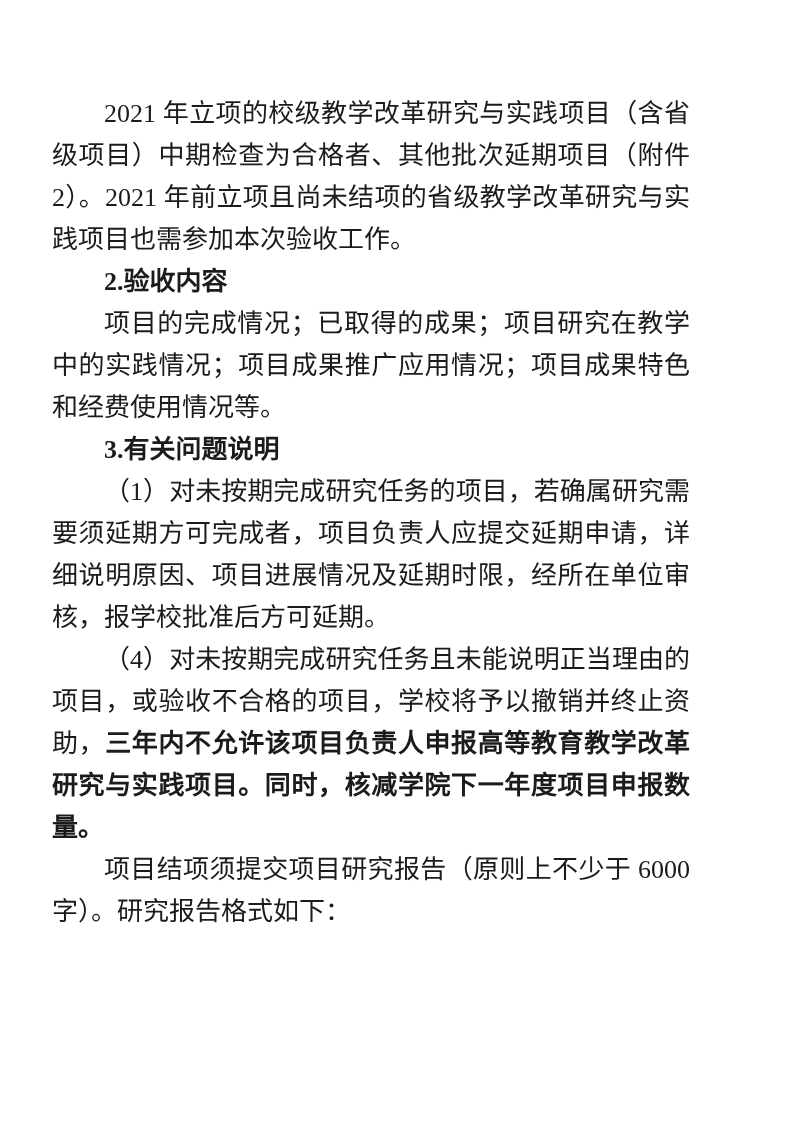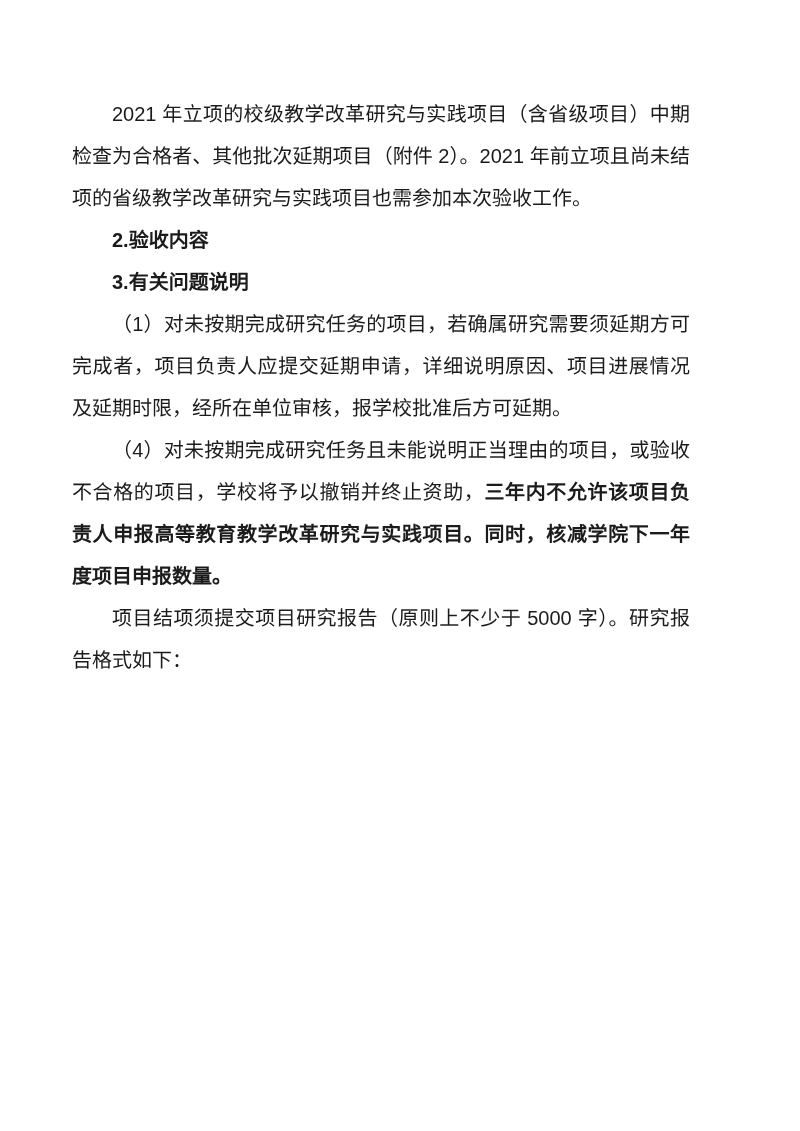--- a/index.html
+++ b/index.html
@@ -15,23 +15,23 @@
   }
   .page {
     position: relative;
     width: 800px;
     height: 1131px;
     margin: 0 auto;
     background: var(--page-bg);
     overflow: hidden;
   }
   .doc {
-    padding: 93px 110px 0 72px;
-    font-family: Liberation Sans, sans-serif;
-    font-size: 20px;
+    padding: 93px 110px 0 52px;
+    font-family: Liberation Serif, serif;
+    font-size: 26px;
     line-height: 42px;
     color: var(--text-color);
     text-align: justify;
     text-justify: inter-ideograph;
   }
   .para {
     margin: 0;
     text-indent: 2em;
     word-break: break-all;
   }
@@ -43,25 +43,26 @@
 <body>
 
 <main class="page">
   <article class="doc">
 
     <p class="para">2021 年立项的校级教学改革研究与实践项目（含省级项目）中期检查为合格者、其他批次延期项目（附件 2）。2021 年前立项且尚未结项的省级教学改革研究与实践项目也需参加本次验收工作。</p>
 
 
     <p class="para bold">2.验收内容</p>
 
+    <p class="para">项目的完成情况；已取得的成果；项目研究在教学中的实践情况；项目成果推广应用情况；项目成果特色和经费使用情况等。</p>
 
     <p class="para bold">3.有关问题说明</p>
 
     <p class="para">（1）对未按期完成研究任务的项目，若确属研究需要须延期方可完成者，项目负责人应提交延期申请，详细说明原因、项目进展情况及延期时限，经所在单位审核，报学校批准后方可延期。</p>
 
     <p class="para"><span>（4）对未按期完成研究任务且未能说明正当理由的项目，或验收不合格的项目，学校将予以撤销并终止资助，</span><span class="bold">三年内不允许该项目负责人申报高等教育教学改革研究与实践项目。同时，核减学院下一年度项目申报数量。</span></p>
 
 
 
-    <p class="para">项目结项须提交项目研究报告（原则上不少于 5000 字）。研究报告格式如下：</p>
+    <p class="para">项目结项须提交项目研究报告（原则上不少于 6000 字）。研究报告格式如下：</p>
 
   </article>
 </main>
 
 </body></html>

